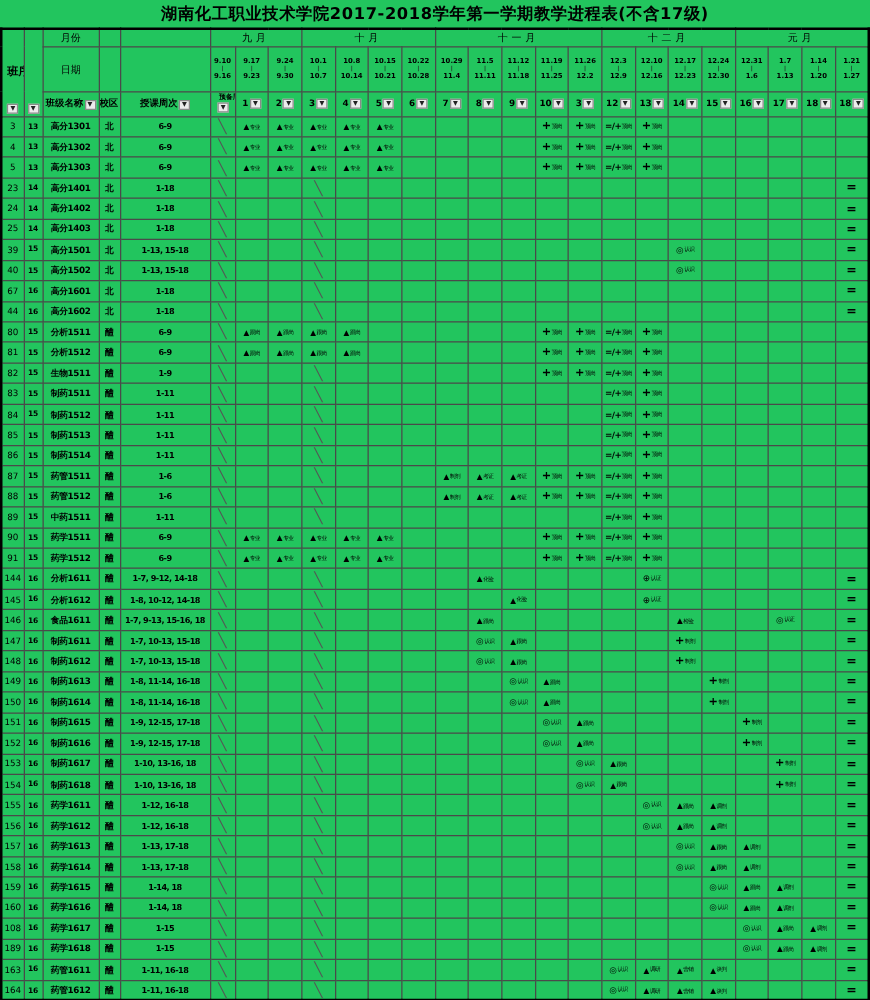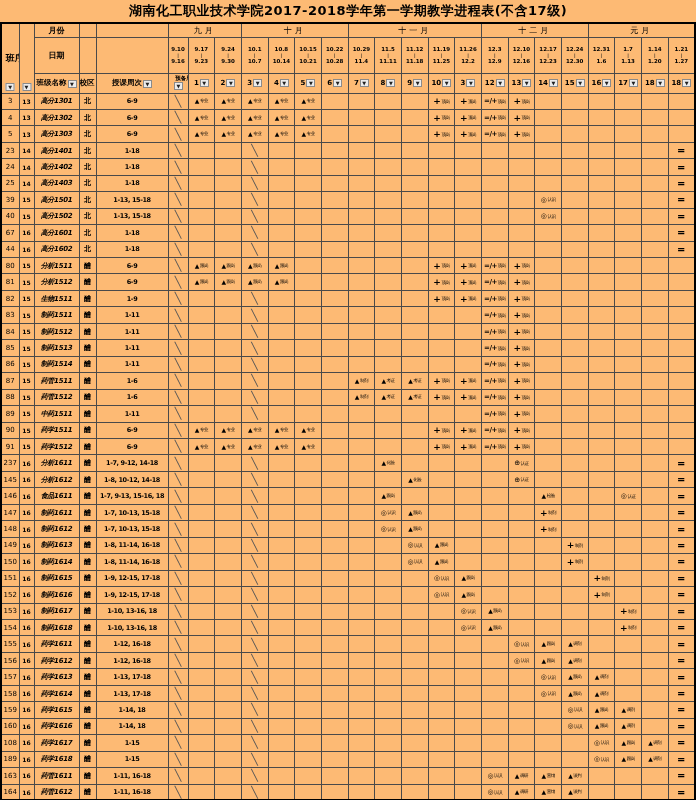--- a/index.html
+++ b/index.html
@@ -1,43 +1,43 @@
 <!DOCTYPE html>
 <html><head>
 <meta charset="utf-8">
 <style>
   *{box-sizing:border-box;}
   html,body{margin:0;padding:0;background:#ffffff;}
-  .sheet{width:696px;height:800px;overflow:hidden;background:#fdba74;color:#000;
+  .sheet{width:696px;height:800px;overflow:hidden;background:#22c55e;color:#000;
          font-family:"DejaVu Sans","Liberation Sans",sans-serif;}
   .title{height:22px;display:flex;align-items:center;justify-content:center;
          font-weight:bold;font-size:13px;letter-spacing:0.5px;}
   table{width:696px;border-collapse:collapse;table-layout:fixed;border:2px solid #000;}
   th,td{border:1px solid #4a4a4a;padding:0;text-align:center;vertical-align:middle;
         overflow:hidden;white-space:nowrap;}
   .mb{border-left:1.5px solid #000;}
   tr.hrow1{height:14px;} tr.hrow2{height:36px;} tr.hrow3{height:20px;}
   tbody tr{height:16.46px;}
   tbody tr:first-child td{border-top:1.5px solid #000;}
   tr.grp td{border-top:1.5px solid #000;}
-  .lbl{font-size:8px;font-weight:bold;}
+  .lbl{font-size:8px;font-weight:normal;}
   .month{font-size:8px;font-weight:normal;letter-spacing:3px;}
   .date div{line-height:6.5px;font-size:5.5px;font-weight:bold;}
   .date .dsep{font-size:4.5px;line-height:5px;color:#222;}
   .h3{font-size:7.5px;font-weight:bold;}
   .wk{font-size:7px;font-weight:bold;}
   .vhead{position:relative;}
   .vtext{width:1em;margin:0 auto;word-break:break-all;font-size:9px;font-weight:bold;line-height:10px;}
   .vtext3{width:1em;margin:0 auto;word-break:break-all;font-size:5.5px;font-weight:bold;line-height:5.5px;}
   .flt{display:inline-block;width:9px;height:8px;background:#ececec;border:1px solid #8a8a8a;
        font-size:5px;line-height:6px;color:#222;vertical-align:bottom;margin-left:1px;}
   .vhead .flt{position:absolute;bottom:2px;left:50%;transform:translateX(-50%);margin:0;}
   .cseq{font-size:7px;}
   .cgrade{font-size:6px;font-weight:bold;}
-  .cname{font-size:7px;font-weight:bold;letter-spacing:-0.3px;font-style:italic;}
+  .cname{font-size:7px;font-weight:bold;letter-spacing:-0.3px;}
   .ccamp{font-size:7px;font-weight:bold;}
   .cweeks{font-size:6.5px;font-weight:bold;letter-spacing:-0.4px;}
   .cw{font-size:7px;}
   .slash{color:#555;font-size:11px;line-height:11px;display:inline-block;}
   .eqmark{font-weight:bold;font-size:10px;}
   .sym{display:inline-flex;align-items:center;justify-content:center;}
   .g{display:inline-block;}
   .g.tri{font-size:6px;}
   .g.plus{font-size:9px;font-weight:bold;}
   .g.eqp{font-size:7px;font-weight:bold;letter-spacing:-0.5px;}
@@ -1069,21 +1069,21 @@
               <span class="sub">顶岗</span>
             </span></td>
           <td class="cw"></td>
           <td class="cw"></td>
           <td class="cw mb"></td>
           <td class="cw"></td>
           <td class="cw"></td>
           <td class="cw"></td>
         </tr>
         <tr class="drow grp">
-          <td class="cseq">237</td>
+          <td class="cseq">144</td>
           <td class="cgrade">16</td>
           <td class="cname">分析1611</td>
           <td class="ccamp">醴</td>
           <td class="cweeks">1-7, 9-12, 14-18</td>
           <td class="cw mb"><span class="slash">╲</span></td>
           <td class="cw"></td>
           <td class="cw"></td>
           <td class="cw mb"><span class="slash">╲</span></td>
           <td class="cw"></td>
           <td class="cw"></td>

